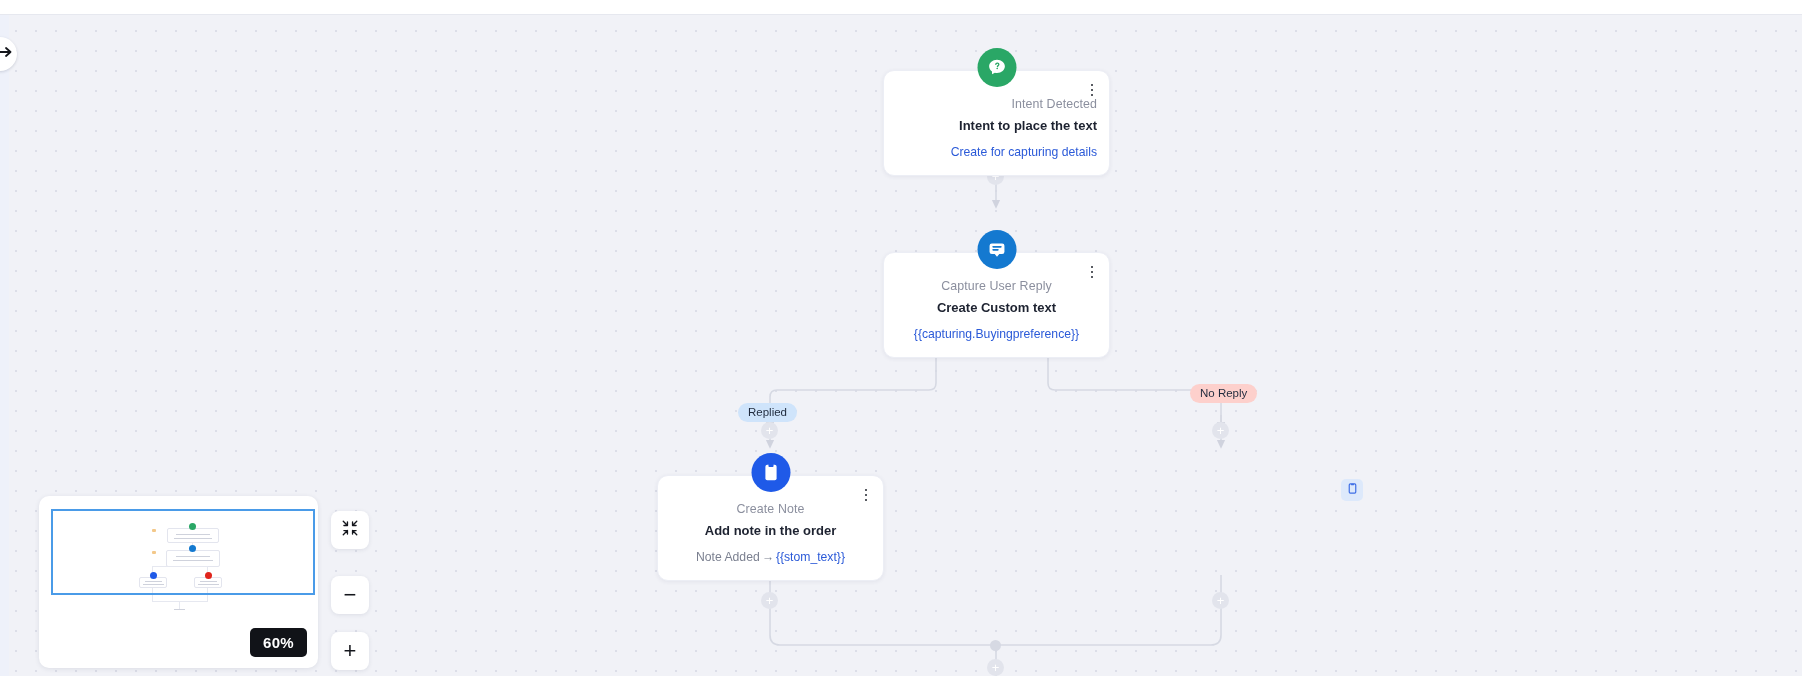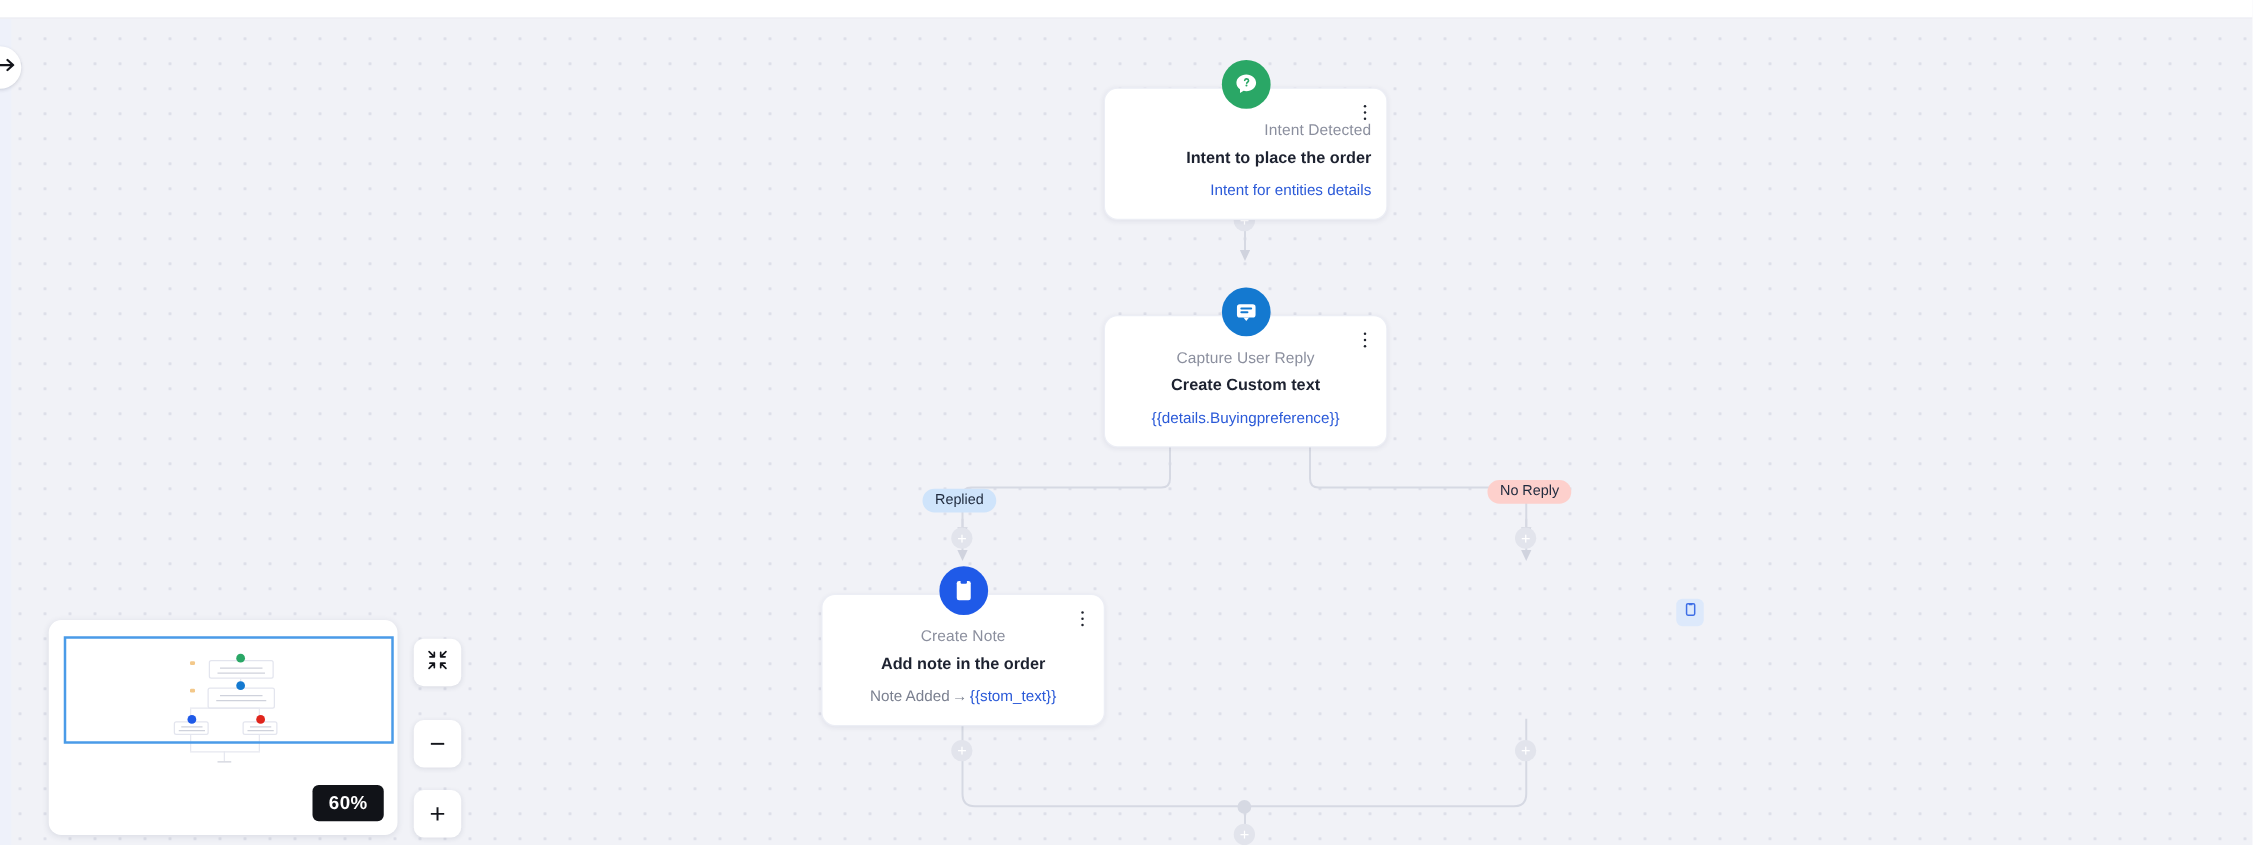--- a/index.html
+++ b/index.html
@@ -317,59 +317,59 @@
       <span>+</span>
     </div>
     <div class="edge-plus" style="left:1212px; top:577px;">
       <span>+</span>
     </div>
     <div class="edge-dot" style="left:990px; top:625px;"></div>
     <div class="edge-plus" style="left:987px; top:644px;">
       <span>+</span>
     </div>
 
-    <div class="edge-label label-replied" style="left:738px; top:376px;">Replied</div>
+    <div class="edge-label label-replied" style="left:738px; top:388px;">Replied</div>
     <div class="edge-label label-noreply" style="left:1190px; top:369px;text-align:center;">No Reply</div>
 
     <div class="node" style="left:883px; top:55px;text-align:right;">
       <div class="node-badge badge-green">
         <svg width="21" height="21" viewBox="0 0 24 24">
           <path d="M12 3C6.9 3 3 6.4 3 10.6c0 2.4 1.3 4.5 3.3 5.9v3.3l3.3-1.9c.8.2 1.6.3 2.4.3
                    5.1 0 9-3.4 9-7.6S17.1 3 12 3z" fill="#ffffff"></path>
           <path d="M10.6 8.3c.2-.8 1-1.4 1.9-1.3.9.1 1.6.8 1.6 1.6 0 1.1-1.4 1.3-1.6 2.3" fill="none" stroke="#2aa766" stroke-width="1.5" stroke-linecap="round"></path>
           <circle cx="12.2" cy="13.1" r=".95" fill="#2aa766"></circle>
         </svg>
       </div>
       <div class="node-menu">
         <i></i>
           <i></i>
           <i></i>
       </div>
       <div class="node-type">Intent Detected</div>
-      <div class="node-title">Intent to place the order</div>
-      <div class="node-sub">Intent for entities details</div>
+      <div class="node-title">Intent to place the text</div>
+      <div class="node-sub">Create for capturing details</div>
     </div>
 
     <div class="node" style="left:883px; top:237px;">
       <div class="node-badge badge-blue">
         <svg width="21" height="21" viewBox="0 0 24 24">
           <rect x="3.5" y="5" width="17" height="12.2" rx="2.6" fill="#ffffff"></rect>
           <path d="M9.4 17.2 L12 20.4 L14.6 17.2 z" fill="#ffffff"></path>
           <rect x="6.6" y="8" width="10.8" height="1.9" rx=".95" fill="#1479d0"></rect>
           <rect x="6.6" y="11.4" width="7.4" height="1.9" rx=".95" fill="#1479d0"></rect>
         </svg>
       </div>
       <div class="node-menu">
         <i></i>
           <i></i>
           <i></i>
       </div>
       <div class="node-type">Capture User Reply</div>
       <div class="node-title">Create Custom text</div>
-      <div class="node-sub">{{details.Buyingpreference}}</div>
+      <div class="node-sub">{{capturing.Buyingpreference}}</div>
     </div>
 
     <div class="node" style="left:657px; top:460px;">
       <div class="node-badge badge-indigo">
         <svg width="21" height="21" viewBox="0 0 24 24">
           <rect x="5.6" y="3.2" width="12.8" height="17.6" rx="2.1" fill="#ffffff"></rect>
           <rect x="9.1" y="2.2" width="5.8" height="3.4" rx="1.1" fill="#1f5ae8"></rect>
         </svg>
       </div>
       <div class="node-menu">

